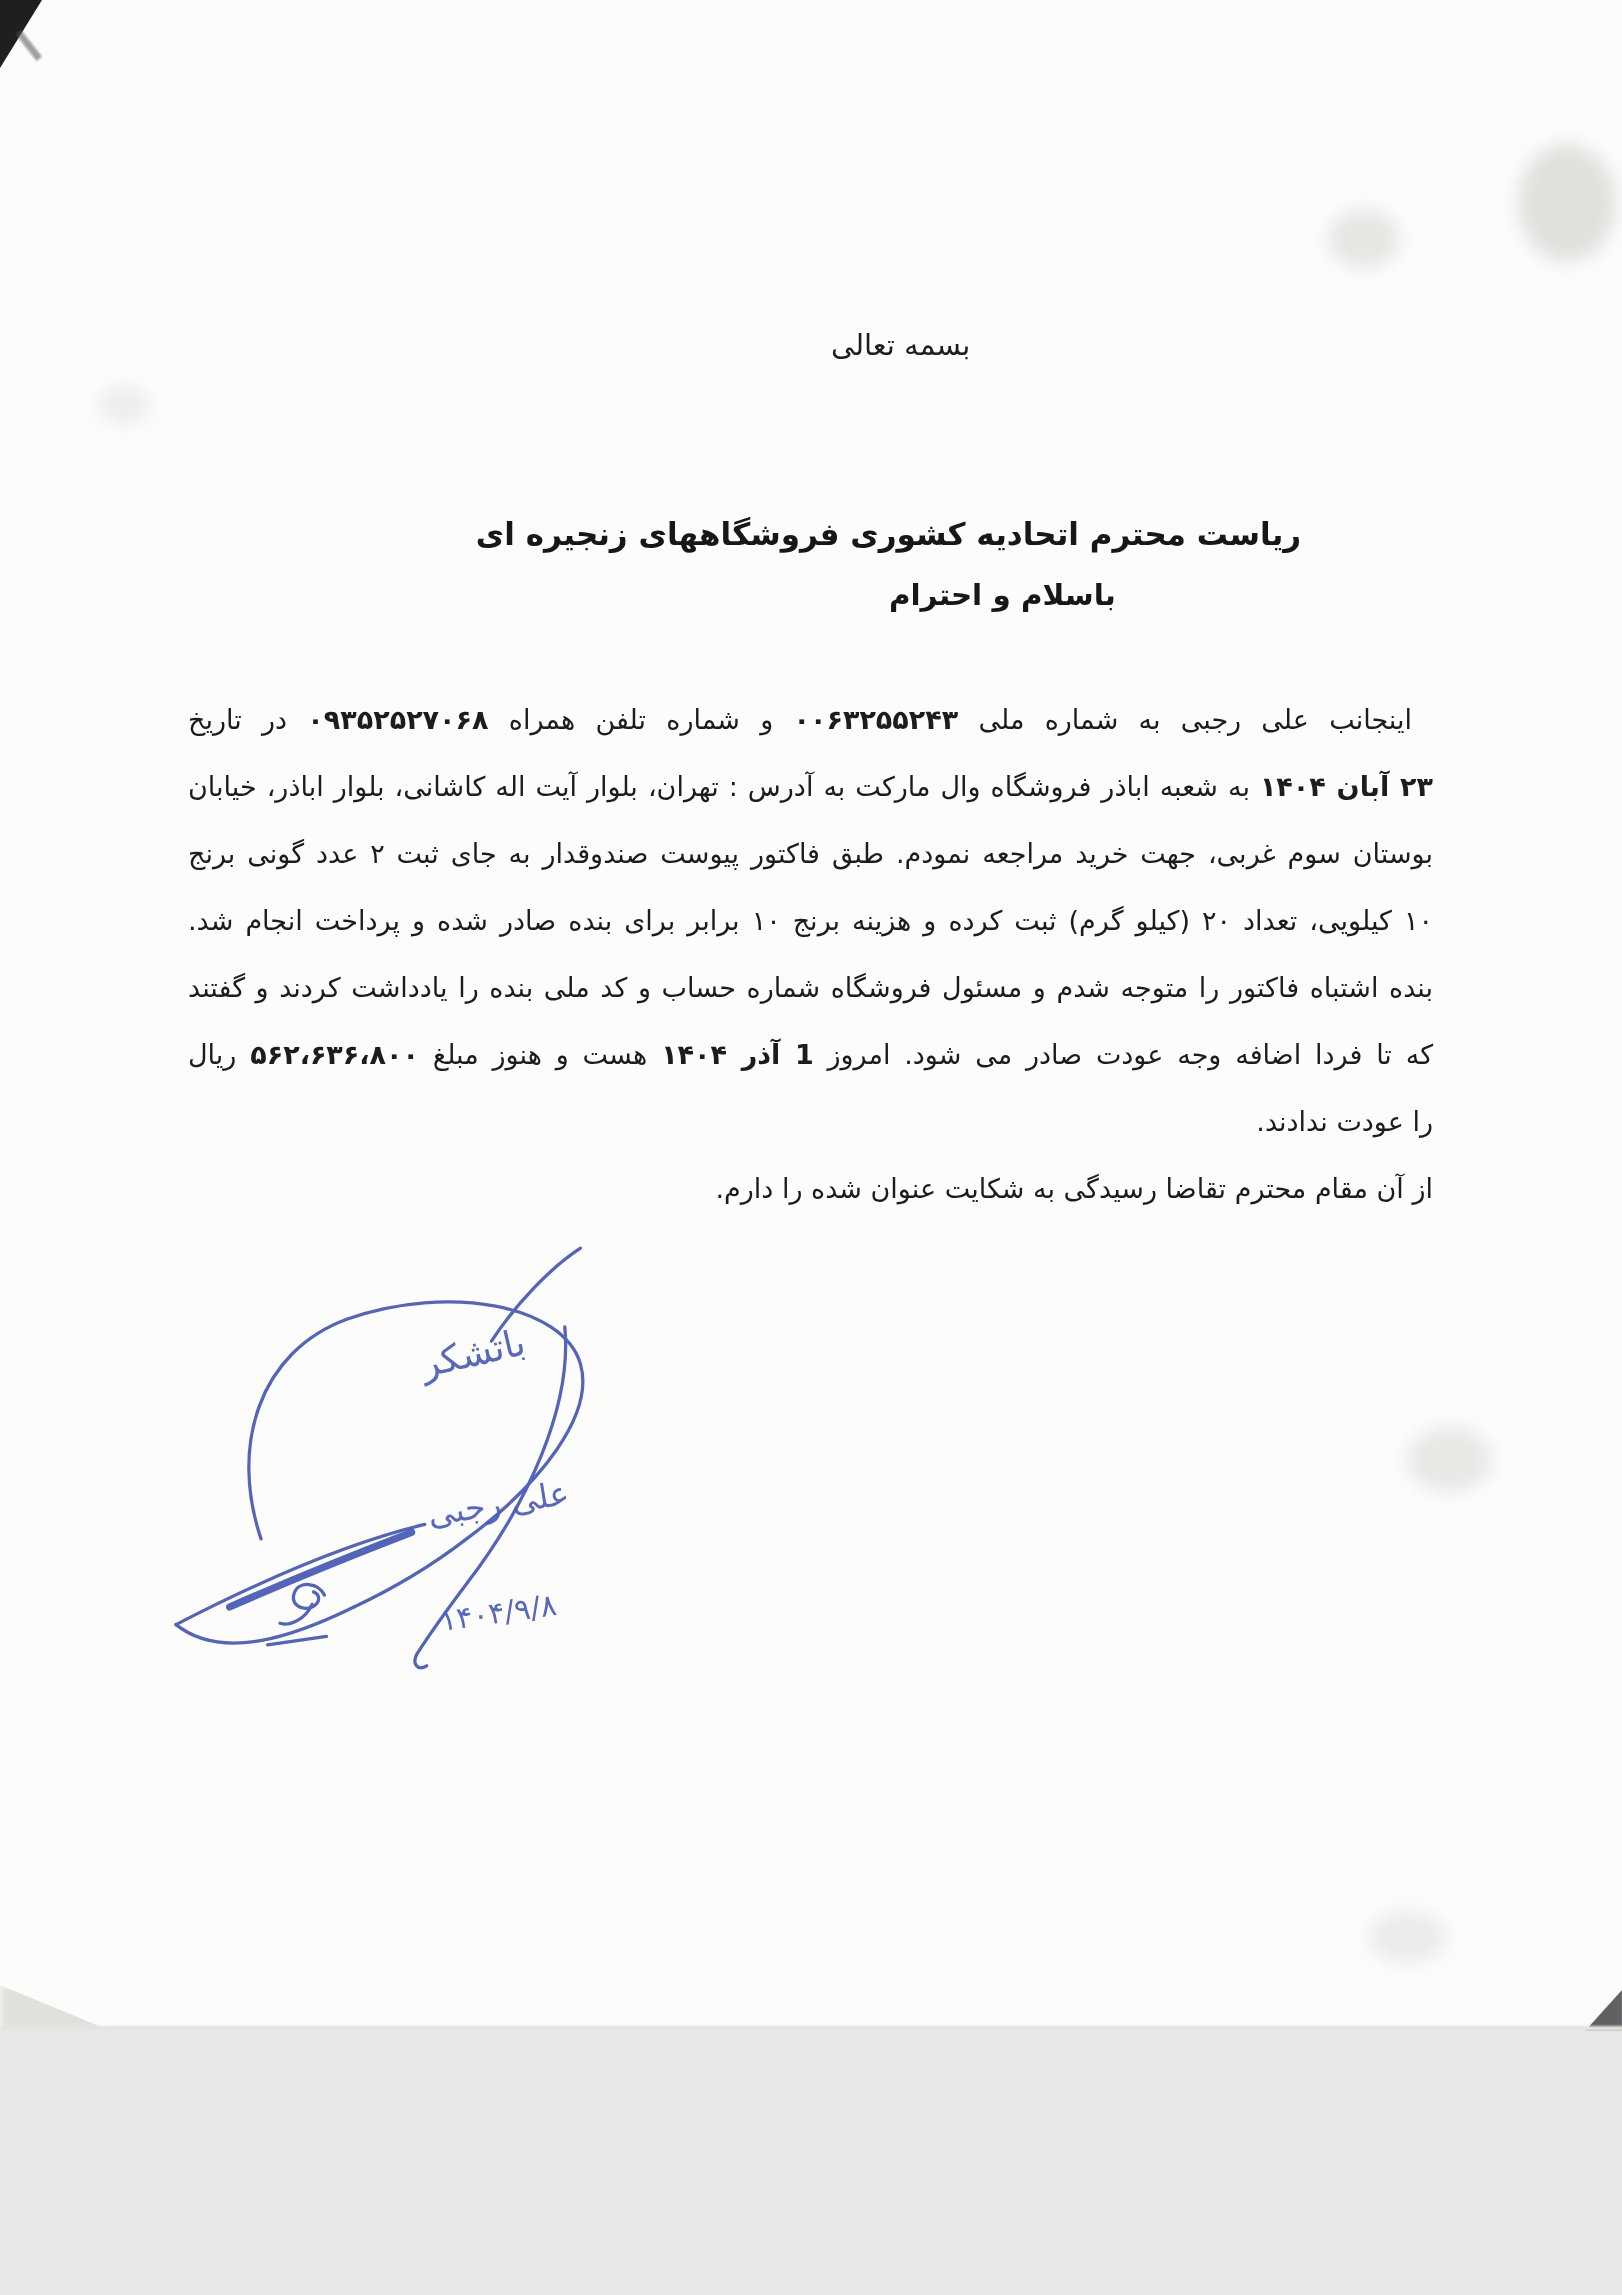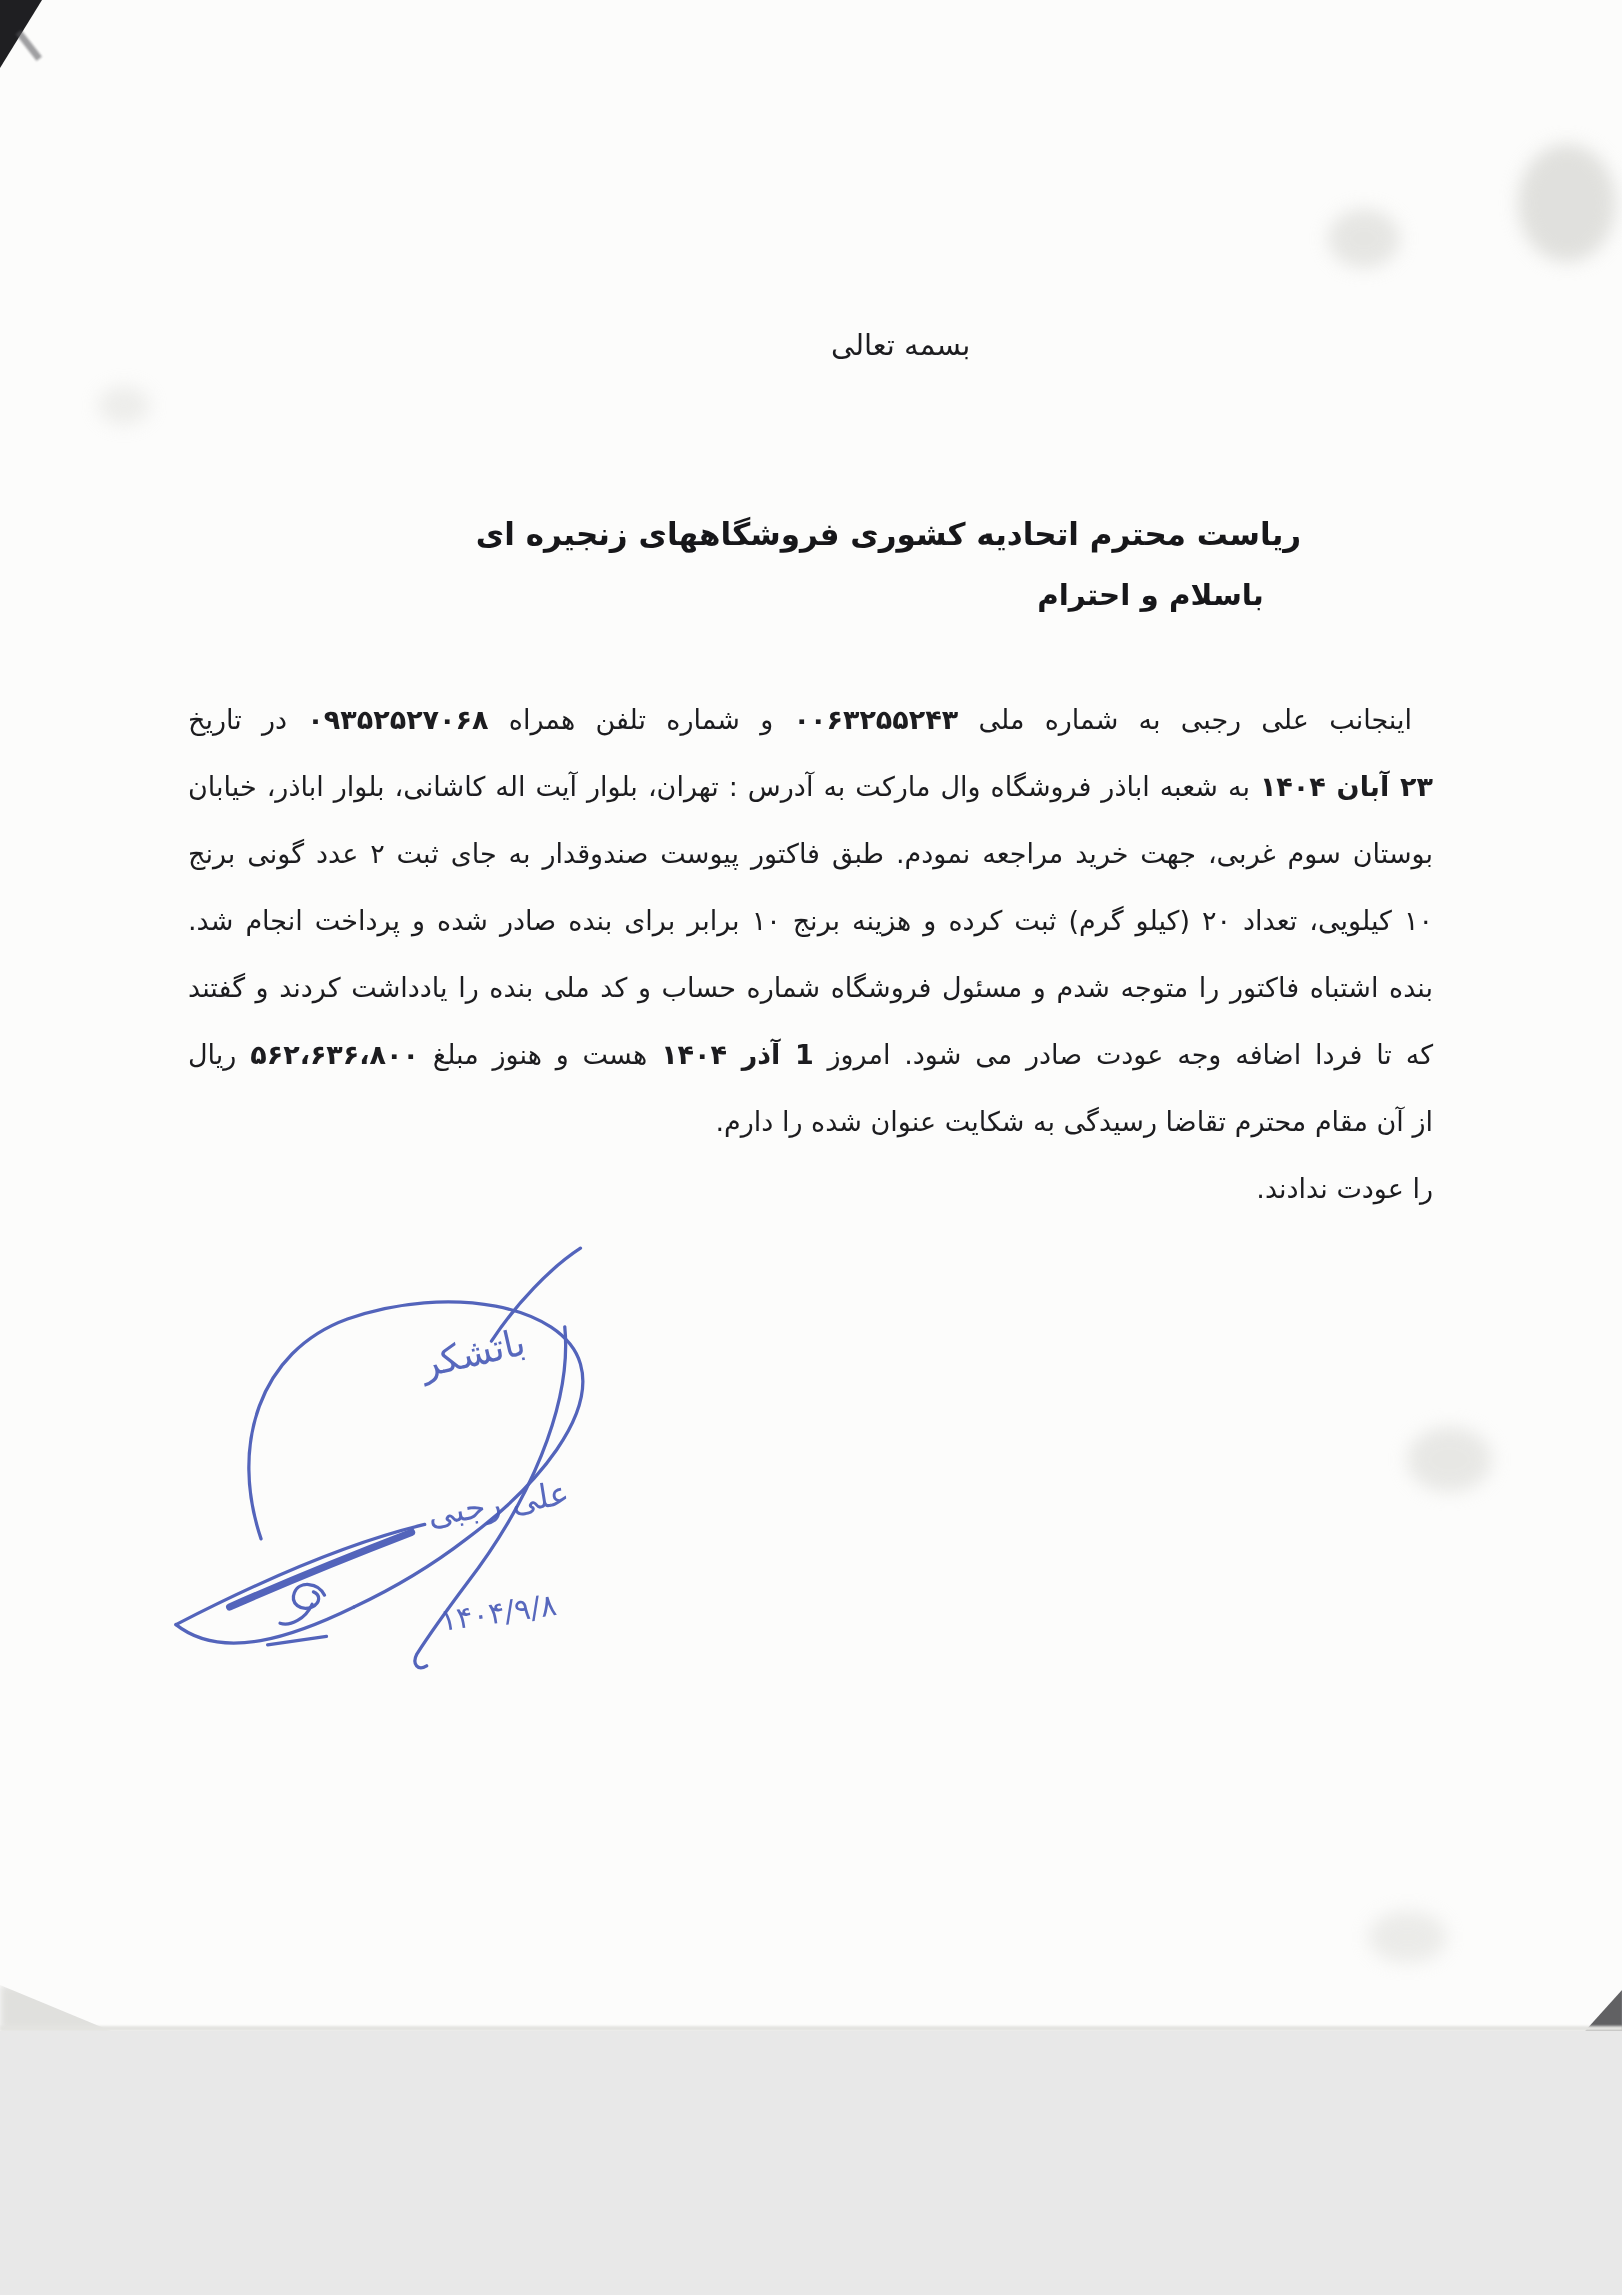--- a/index.html
+++ b/index.html
@@ -56,21 +56,21 @@
   .heading{
     position:absolute;right:211px;top:510px;
     width:1047px;
     font-weight:bold;font-size:31px;line-height:48px;
     text-align:center;direction:rtl;color:#17171a;
   }
   .salutation{
     position:absolute;right:211px;top:571px;
     width:523px;
     font-weight:bold;font-size:29.4px;line-height:48px;
-    text-align:center;direction:rtl;color:#17171a;
+    text-align:left;direction:rtl;color:#17171a;
   }
   .body-paragraph{
     position:absolute;right:190px;top:686px;
     width:1245px;
     direction:rtl;
   }
   .body-line{
     height:67px;line-height:67px;
     font-size:27px;
     text-align:right;
@@ -115,22 +115,22 @@
 
   <div class="salutation">باسلام و احترام</div>
 
   <div class="body-paragraph">
       <div class="body-line just indent"><span>اینجانب علی رجبی به شماره ملی </span><span class="bold">۰۰۶۳۲۵۵۲۴۳</span><span> و شماره تلفن همراه </span><span class="bold">۰۹۳۵۲۵۲۷۰۶۸</span><span> در تاریخ</span></div>
       <div class="body-line just"><span class="bold">۲۳ آبان ۱۴۰۴</span><span> به شعبه اباذر فروشگاه وال مارکت به آدرس : تهران، بلوار آیت اله کاشانی، بلوار اباذر، خیابان</span></div>
       <div class="body-line just"><span>بوستان سوم غربی، جهت خرید مراجعه نمودم. طبق فاکتور پیوست صندوقدار به جای ثبت ۲ عدد گونی برنج</span></div>
       <div class="body-line just"><span>۱۰ کیلویی، تعداد ۲۰ (کیلو گرم) ثبت کرده و هزینه برنج ۱۰ برابر برای بنده صادر شده و پرداخت انجام شد.</span></div>
       <div class="body-line just"><span>بنده اشتباه فاکتور را متوجه شدم و مسئول فروشگاه شماره حساب و کد ملی بنده را یادداشت کردند و گفتند</span></div>
       <div class="body-line just"><span>که تا فردا اضافه وجه عودت صادر می شود. امروز </span><span class="bold">1 آذر ۱۴۰۴</span><span> هست و هنوز مبلغ </span><span class="bold">۵۶۲،۶۳۶،۸۰۰</span><span> ریال</span></div>
+      <div class="body-line"><span>را عودت ندادند.</span></div>
       <div class="body-line"><span>از آن مقام محترم تقاضا رسیدگی به شکایت عنوان شده را دارم.</span></div>
-      <div class="body-line"><span>را عودت ندادند.</span></div>
     </div>
 
   <svg class="sig-svg" width="478" height="432" viewBox="0 0 730 660" fill="none">
     <g stroke="#4a5cb8" stroke-width="5" stroke-linecap="round" fill="none" opacity="0.95">
 
       <path d="M 168,452 C 120,310 165,165 300,116 C 455,62 630,95 656,185 C 678,262 595,368 482,452 C 430,492 370,528 310,556"></path>
 
       <path d="M 310,556 C 220,600 110,640 38,583"></path>
 
       <path d="M 38,583 C 160,520 300,458 418,430"></path>

